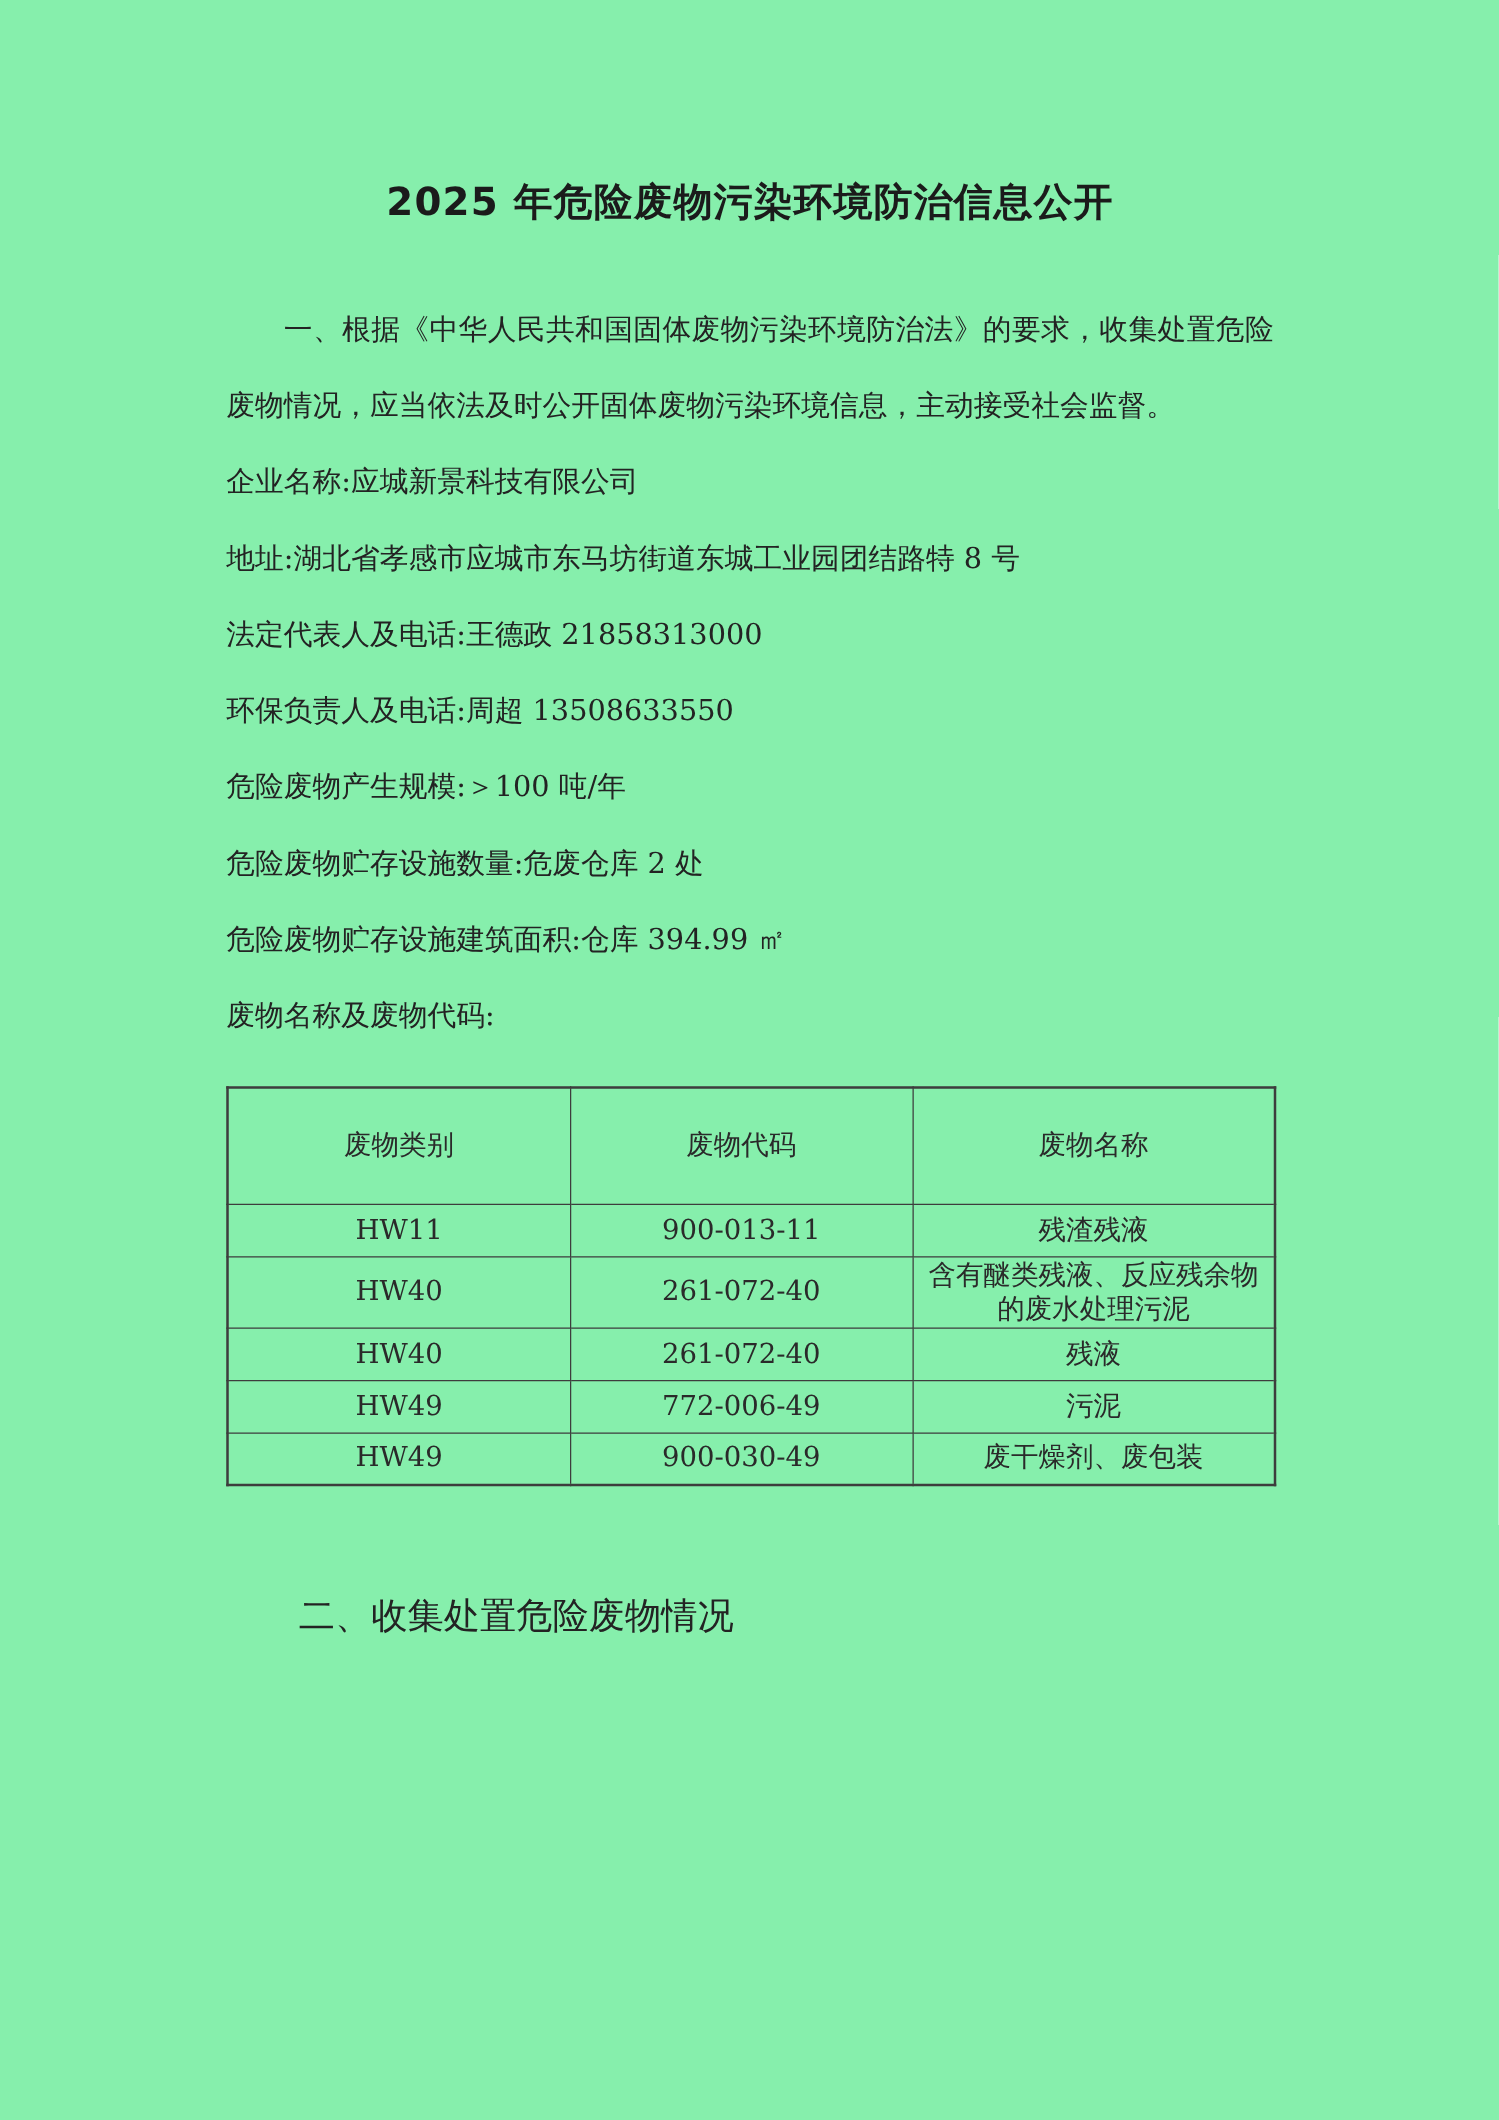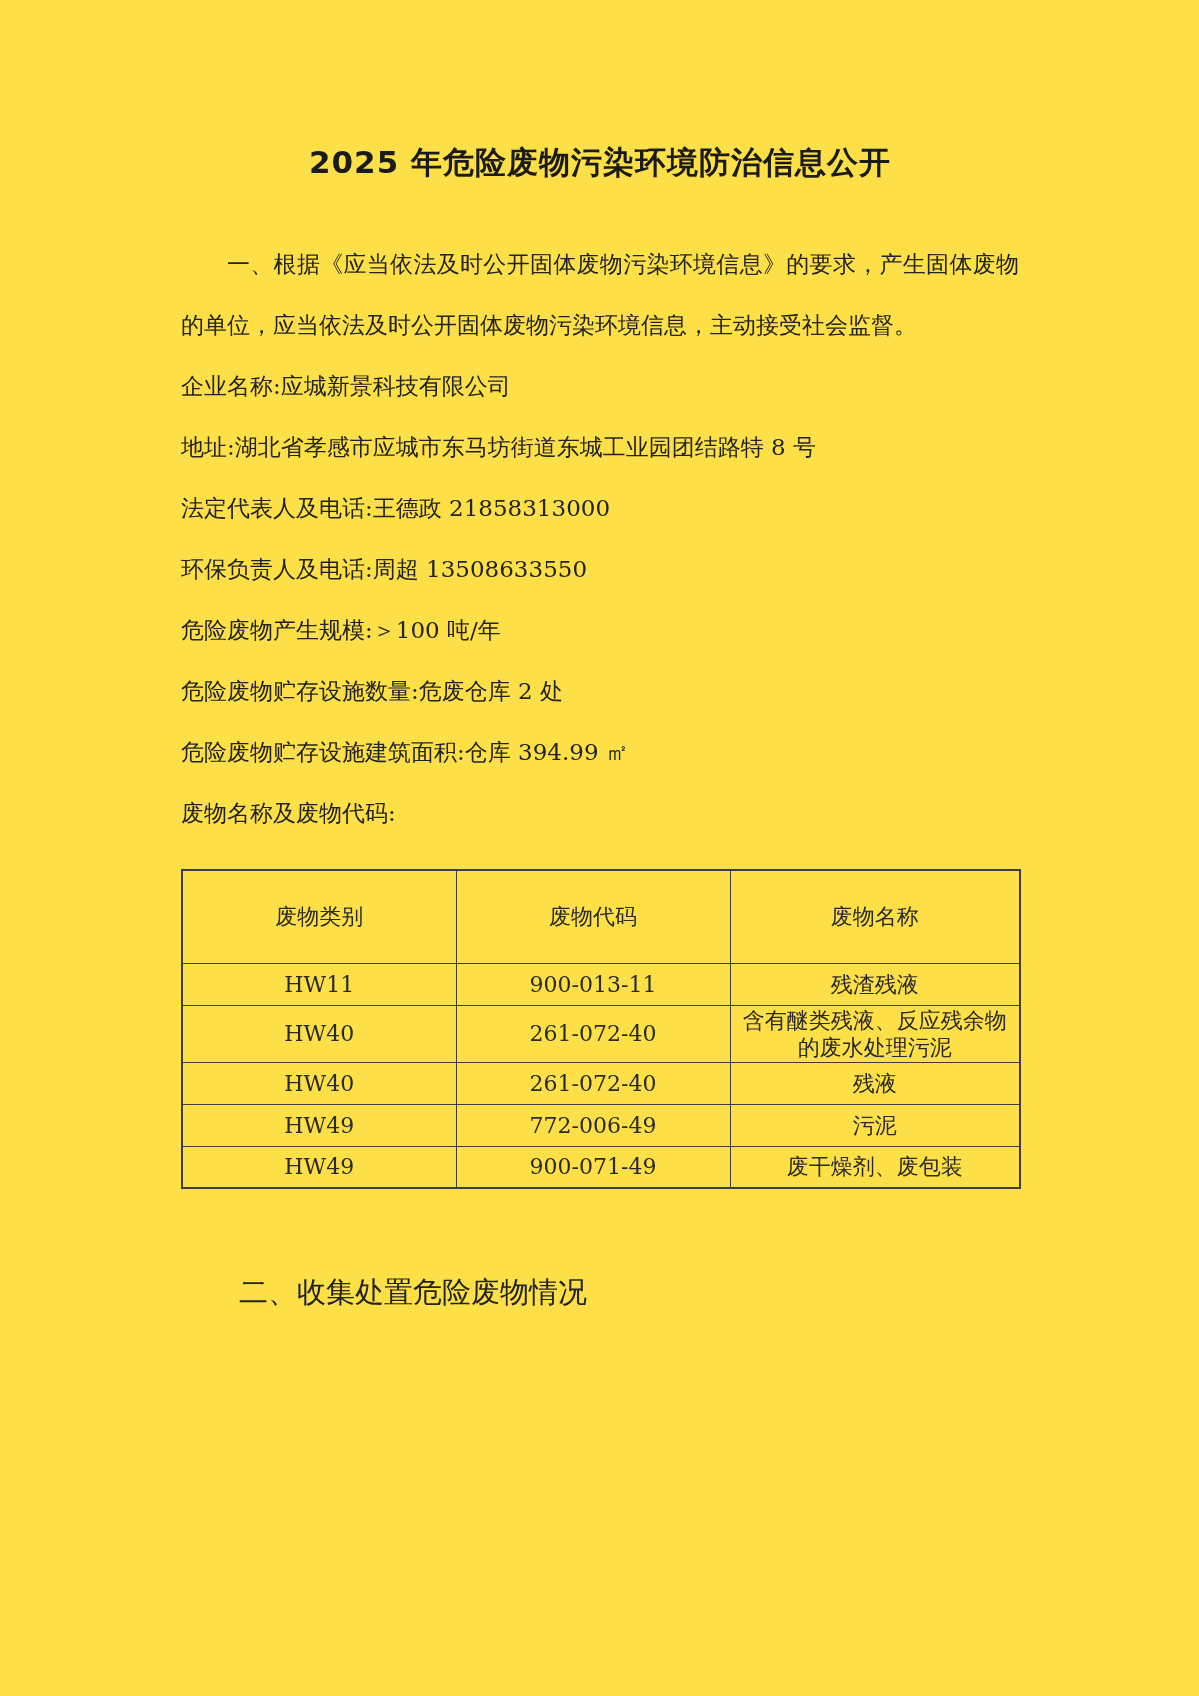--- a/index.html
+++ b/index.html
@@ -2,21 +2,21 @@
 <html><head>
 <meta charset="utf-8">
 <style>
   * { margin: 0; padding: 0; box-sizing: border-box; }
   html, body { background: #ffffff; }
   .page {
     position: relative;
     width: 1199px;
     height: 1696px;
     margin: 0 auto;
-    background: #fde047;
+    background: #86efac;
     color: #232323;
     font-family: "DejaVu Serif", "Liberation Serif", serif;
     padding: 140px 180px 60px 181px;
     overflow: hidden;
   }
   .doc-title {
     font-family: "DejaVu Sans", "Liberation Sans", sans-serif;
     font-weight: 700;
     font-size: 31px;
     line-height: 44px;
@@ -72,21 +72,21 @@
     text-indent: 2em;
   }
 </style>
 </head>
 <body>
 
 <div class="page">
 
   <h1 class="doc-title">2025 年危险废物污染环境防治信息公开</h1>
 
-  <p class="intro">一、根据《应当依法及时公开固体废物污染环境信息》的要求，产生固体废物的单位，应当依法及时公开固体废物污染环境信息，主动接受社会监督。</p>
+  <p class="intro">一、根据《中华人民共和国固体废物污染环境防治法》的要求，收集处置危险废物情况，应当依法及时公开固体废物污染环境信息，主动接受社会监督。</p>
 
   <p class="info-line">企业名称:应城新景科技有限公司</p>
   <p class="info-line">地址:湖北省孝感市应城市东马坊街道东城工业园团结路特 8 号</p>
   <p class="info-line">法定代表人及电话:王德政 21858313000</p>
   <p class="info-line">环保负责人及电话:周超 13508633550</p>
   <p class="info-line">危险废物产生规模:＞100 吨/年</p>
   <p class="info-line">危险废物贮存设施数量:危废仓库 2 处</p>
   <p class="info-line">危险废物贮存设施建筑面积:仓库 394.99 ㎡</p>
   <p class="info-line">废物名称及废物代码:</p>
 
@@ -119,21 +119,21 @@
         <td>261-072-40</td>
         <td>残液</td>
       </tr>
       <tr>
         <td>HW49</td>
         <td>772-006-49</td>
         <td>污泥</td>
       </tr>
       <tr>
         <td>HW49</td>
-        <td>900-071-49</td>
+        <td>900-030-49</td>
         <td>废干燥剂、废包装</td>
       </tr>
     </tbody>
   </table>
 
   <p class="section-two-heading">二、收集处置危险废物情况</p>
 
 
 </div>
 

